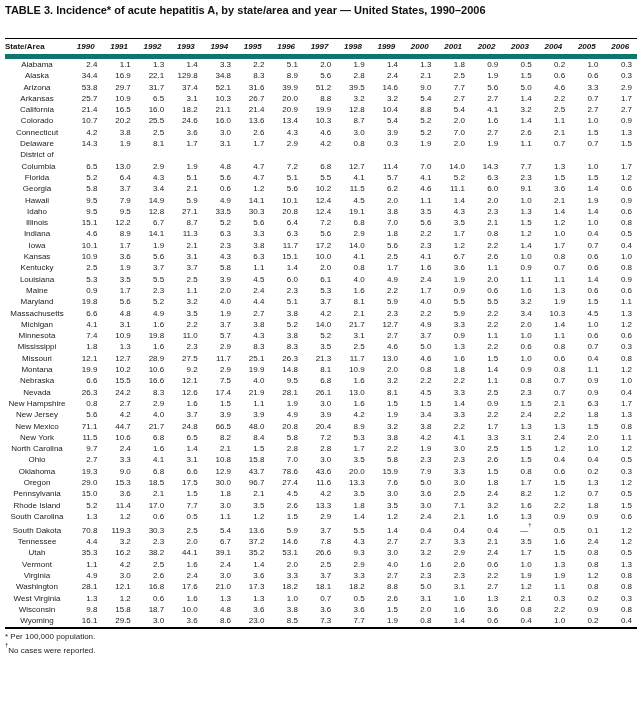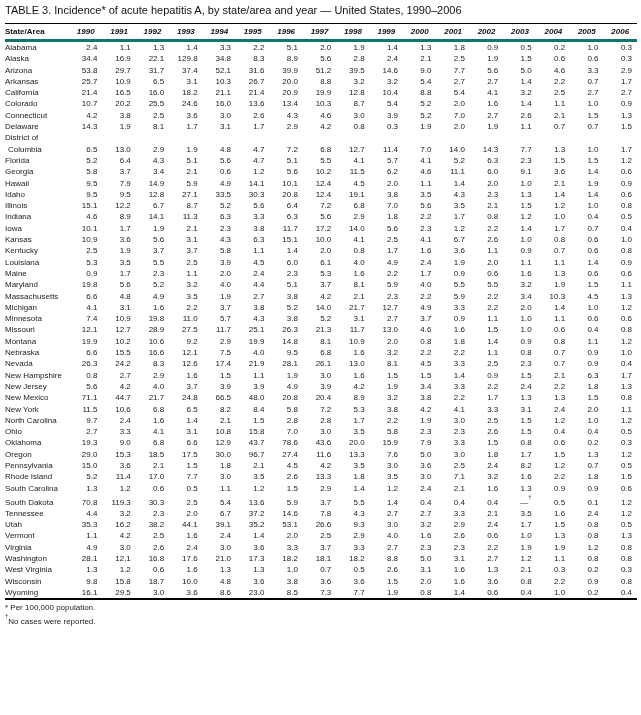--- a/index.html
+++ b/index.html
@@ -5,42 +5,42 @@
   html, body { margin: 0; padding: 0; background: #ffffff; }
   .page {
     width: 641px; height: 715px; box-sizing: border-box;
     padding: 4px 4px 0 5px;
     background: #ffffff;
     font-family: "Liberation Sans", sans-serif;
     color: #1b1b1b;
     overflow: hidden;
   }
   .title {
-    font-size: 11px; font-weight: normal; line-height: 13px;
-    color: #111; padding-bottom: 6px;
+    font-size: 11px; font-weight: bold; line-height: 13px;
+    color: #111; padding-bottom: 21px;
     border-bottom: 1.5px solid #000;
   }
   table.incidence {
     width: 100%; border-collapse: collapse; table-layout: fixed;
     border-bottom: 2.5px solid #000;
   }
   col.state-col { width: 64px; }
   thead th {
     font-size: 8px; font-weight: bold; color: #111;
     padding: 3px 0 3px 0;
-    border-bottom: 3px solid #0f766e;
+    border-bottom: 5px solid #0f766e;
     vertical-align: bottom;
   }
   thead th.state { text-align: left; }
   thead th.year { text-align: center; font-style: italic; }
   tbody td {
     font-size: 8px; line-height: 11.3px; padding: 0;
     vertical-align: bottom; color: #1b1b1b;
   }
-  td.state { text-align: left; white-space: nowrap; }
+  td.state { text-align: center; white-space: nowrap; }
   td.state .line2 { padding-left: 3px; }
   td.num { text-align: right; padding-right: 5px; }
   sup.dag { font-size: 6px; position: relative; top: -2px; }
   .footnotes { margin-top: 3px; font-size: 8px; line-height: 10px; color: #1b1b1b; }
   .fn { white-space: nowrap; }
 </style>
 </head>
 <body>
 
 <div class="page">
@@ -550,20 +550,40 @@
           <td class="num">2.7</td>
           <td class="num">3.7</td>
           <td class="num">0.9</td>
           <td class="num">1.1</td>
           <td class="num">1.0</td>
           <td class="num">1.1</td>
           <td class="num">0.6</td>
           <td class="num">0.6</td>
         </tr>
         <tr>
+          <td class="state">Mississippi</td>
+          <td class="num">1.8</td>
+          <td class="num">1.3</td>
+          <td class="num">1.6</td>
+          <td class="num">2.3</td>
+          <td class="num">2.9</td>
+          <td class="num">8.3</td>
+          <td class="num">8.3</td>
+          <td class="num">3.5</td>
+          <td class="num">2.5</td>
+          <td class="num">4.6</td>
+          <td class="num">5.0</td>
+          <td class="num">1.3</td>
+          <td class="num">2.2</td>
+          <td class="num">0.6</td>
+          <td class="num">0.8</td>
+          <td class="num">0.7</td>
+          <td class="num">0.3</td>
+        </tr>
+        <tr>
           <td class="state">Missouri</td>
           <td class="num">12.1</td>
           <td class="num">12.7</td>
           <td class="num">28.9</td>
           <td class="num">27.5</td>
           <td class="num">11.7</td>
           <td class="num">25.1</td>
           <td class="num">26.3</td>
           <td class="num">21.3</td>
           <td class="num">11.7</td>

